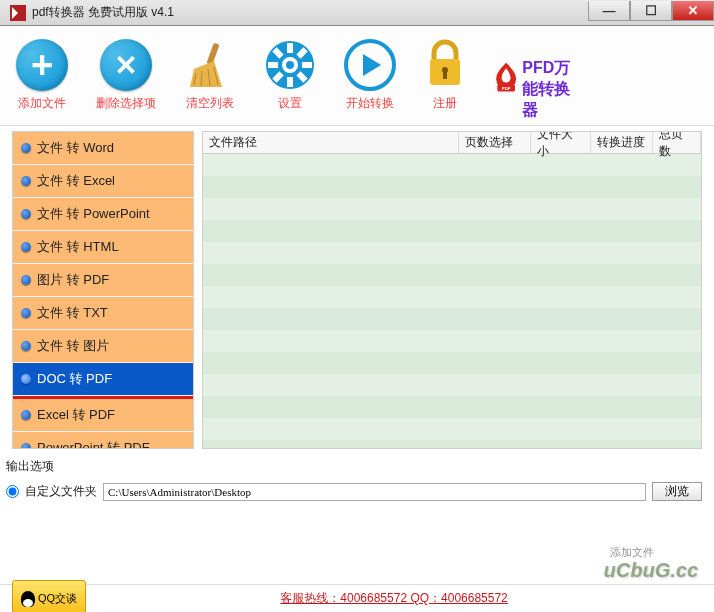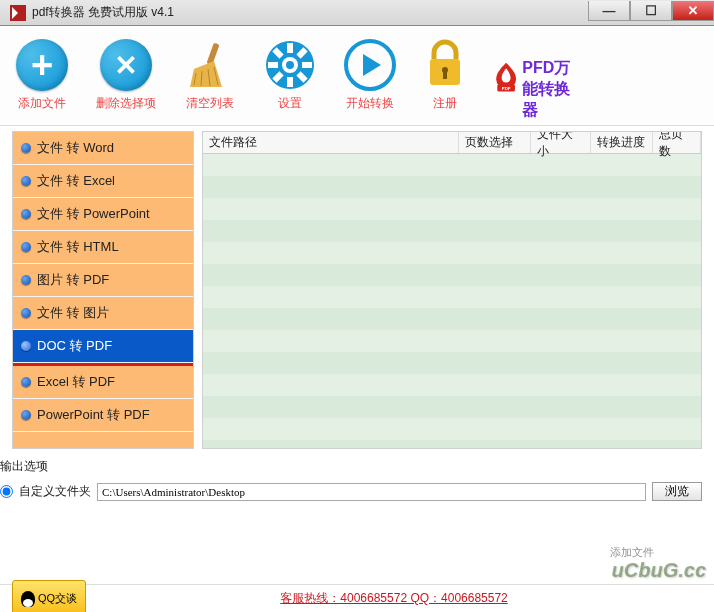--- a/index.html
+++ b/index.html
@@ -43,33 +43,33 @@
 .thead { display: flex; background: #f7f7f7; border-bottom: 1px solid #ccc; font-size: 12px; color: #222; height: 22px; align-items: center; }
 .thead > div { padding: 0 6px; border-right: 1px solid #ddd; height: 100%; display: flex; align-items: center; }
 .col-path { flex: 1; }
 .col-pages { width: 72px; }
 .col-size { width: 60px; }
 .col-prog { width: 62px; }
 .col-total { width: 48px; }
 .tbody { height: calc(100% - 22px); background: repeating-linear-gradient(to bottom, #e4f0e4 0, #e4f0e4 22px, #daeada 22px, #daeada 44px); }
 
 
-.output { margin: 4px 12px 0 0; font-size: 12px; color: #222; }
+.output { margin: 4px 12px 0 6px; font-size: 12px; color: #222; }
 .fieldset-label { margin-bottom: 4px; }
 .radio-row { display: flex; align-items: center; padding: 3px 0; gap: 6px; }
 .radio-row input[type=text] { flex: 1; font-size: 11px; padding: 2px 4px; border: 1px solid #aaa; font-family: Liberation Serif, serif; }
 .browse-btn { font-size: 12px; padding: 0 12px; border: 1px solid #999; background: linear-gradient(#fff,#e4e4e4); cursor: pointer; }
 
 
 .footer { position: absolute; bottom: 0; left: 0; right: 0; height: 28px; border-top: 1px solid #ddd; display: flex; align-items: center; padding: 0 12px; font-size: 12px; }
 .qq-btn { background: linear-gradient(#ffe36b,#f8bb13); border: 1px solid #cd9b00; border-radius: 3px; padding: 10px 8px; display: flex; align-items: center; gap: 3px; font-size: 11px; cursor: pointer; }
 .penguin { width: 14px; height: 16px; background: #000; border-radius: 50% 50% 40% 40%; position: relative; }
 .penguin::after { content: ""; position: absolute; bottom: 0; left: 2px; width: 10px; height: 8px; background: #fff; border-radius: 50%; }
 .hotline { flex: 1; text-align: center; color: #c8181e; text-decoration: underline; }
-.watermark { position: absolute; right: 8px; bottom: 30px; font-size: 20px; font-style: italic; font-weight: bold; color: rgba(80,120,60,.55); text-shadow: 1px 1px 2px rgba(0,0,0,.2); pointer-events: none; }
+.watermark { position: absolute; right: 16px; bottom: 30px; font-size: 20px; font-style: italic; font-weight: bold; color: rgba(80,120,60,.55); text-shadow: 1px 1px 2px rgba(0,0,0,.2); pointer-events: none; }
 .watermark-sub { position: absolute; right: 60px; bottom: 52px; font-size: 11px; color: rgba(100,100,100,.7); pointer-events: none; }
 </style>
 </head>
 <body>
 
 <div class="titlebar">
   <span class="app-icon"></span>
   <span class="title">pdf转换器 免费试用版 v4.1</span>
   <div class="winbtns">
     <div class="winbtn">—</div>
@@ -157,20 +157,24 @@
     <div class="sbitem">
         <span class="dot"></span>
         <span>文件 转 HTML</span>
       </div>
     <div class="sbitem">
         <span class="dot"></span>
         <span>图片 转 PDF</span>
       </div>
     <div class="sbitem">
         <span class="dot"></span>
+        <span>文件 转 TXT</span>
+      </div>
+    <div class="sbitem">
+        <span class="dot"></span>
         <span>文件 转 图片</span>
       </div>
     <div class="sbitem selected">
         <span class="dot"></span>
         <span>DOC 转 PDF</span>
       </div>
     <div class="redline"></div>
     <div class="sbitem">
         <span class="dot"></span>
         <span>Excel 转 PDF</span>

